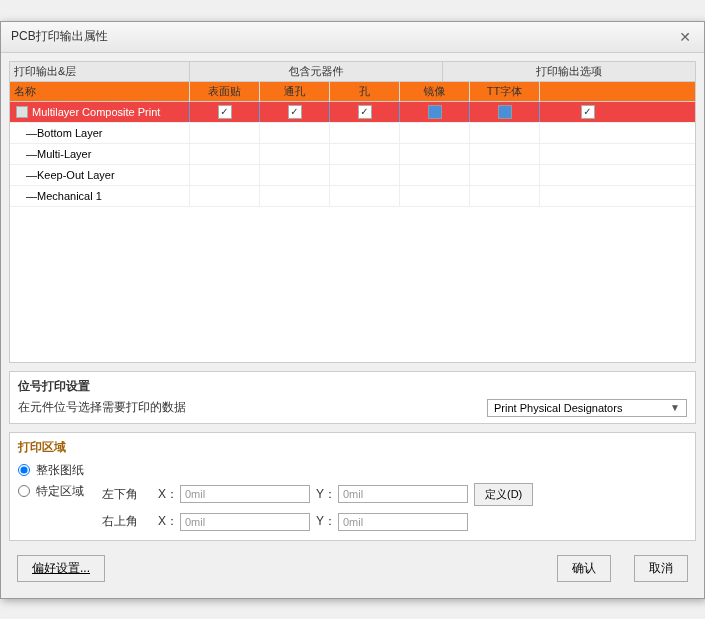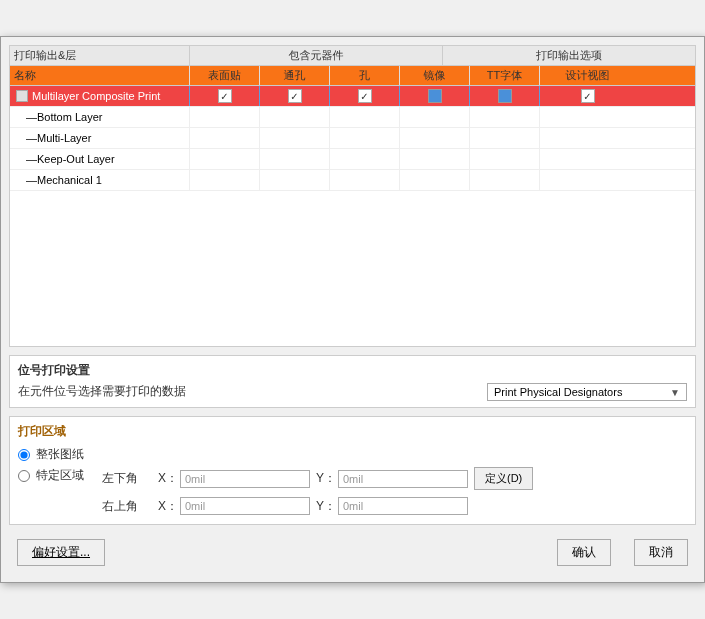--- a/index.html
+++ b/index.html
@@ -298,39 +298,42 @@
     }
     .table-row.selected .checkbox-cell.checked::after {
       color: #333;
     }
   </style>
 </head>
 <body>
 
 <div class="dialog">
 
+  <div class="title-bar">
+    <span class="title-bar-text">PCB打印输出属性</span>
+    <button class="title-bar-close">✕</button>
+  </div>
 
   <div class="dialog-body">
 
     <div class="table-section">
 
       <div class="table-header-row">
         <div class="th-group name">打印输出&amp;层</div>
         <div class="th-group include">包含元器件</div>
         <div class="th-group options">打印输出选项</div>
       </div>
 
       <div class="sub-header-row">
         <div class="sh col-name">名称</div>
         <div class="sh col-surface">表面贴</div>
         <div class="sh col-through">通孔</div>
         <div class="sh col-hole">孔</div>
         <div class="sh col-mirror">镜像</div>
         <div class="sh col-tt">TT字体</div>
-        <div class="sh col-design">设计视图</div>
       </div>
 
       <div class="table-body">
 
         <div class="table-row selected">
           <div class="cell name-cell">
             <div class="row-icon"></div>
             <span>Multilayer Composite Print</span>
           </div>
           <div class="cell col-surface">

